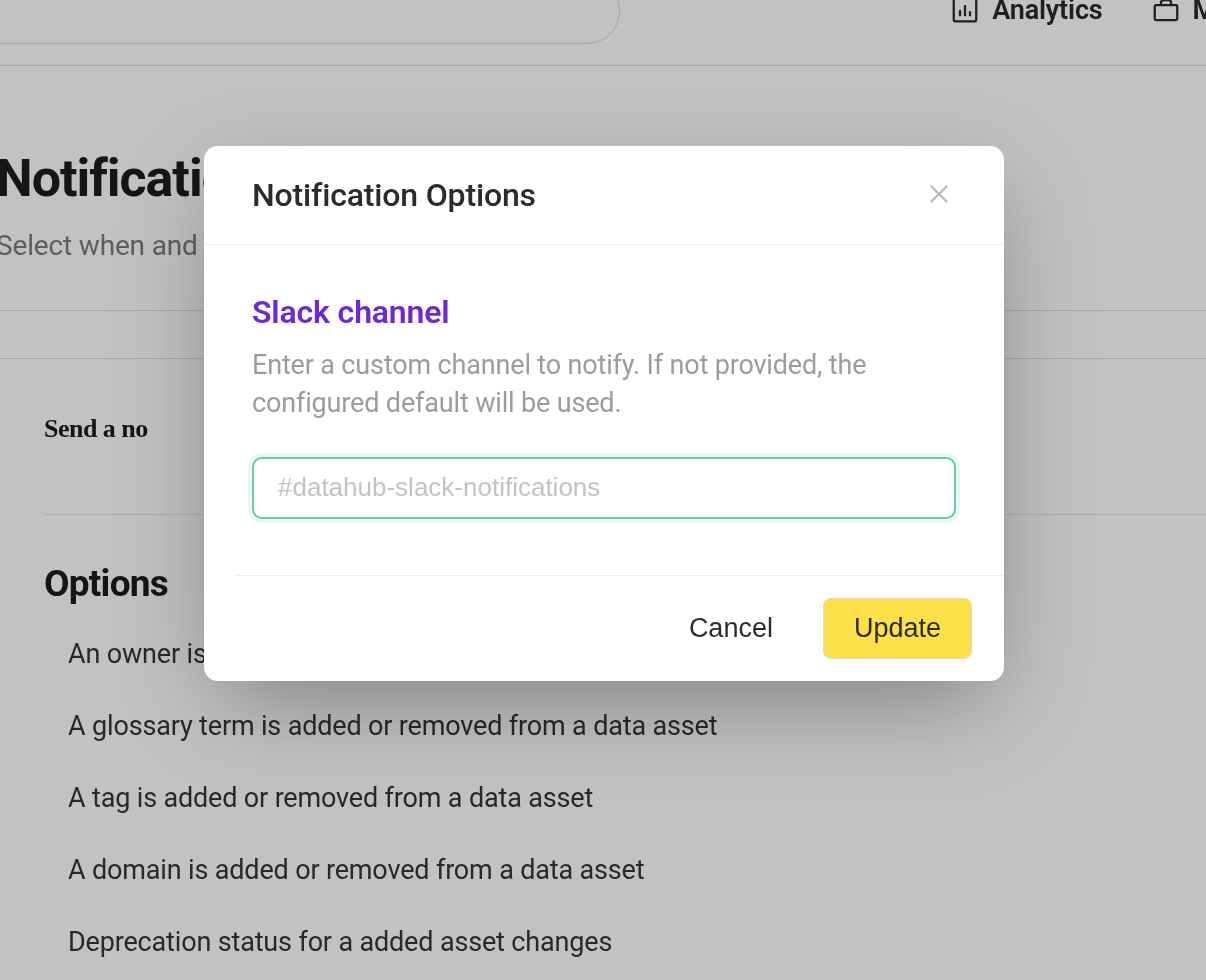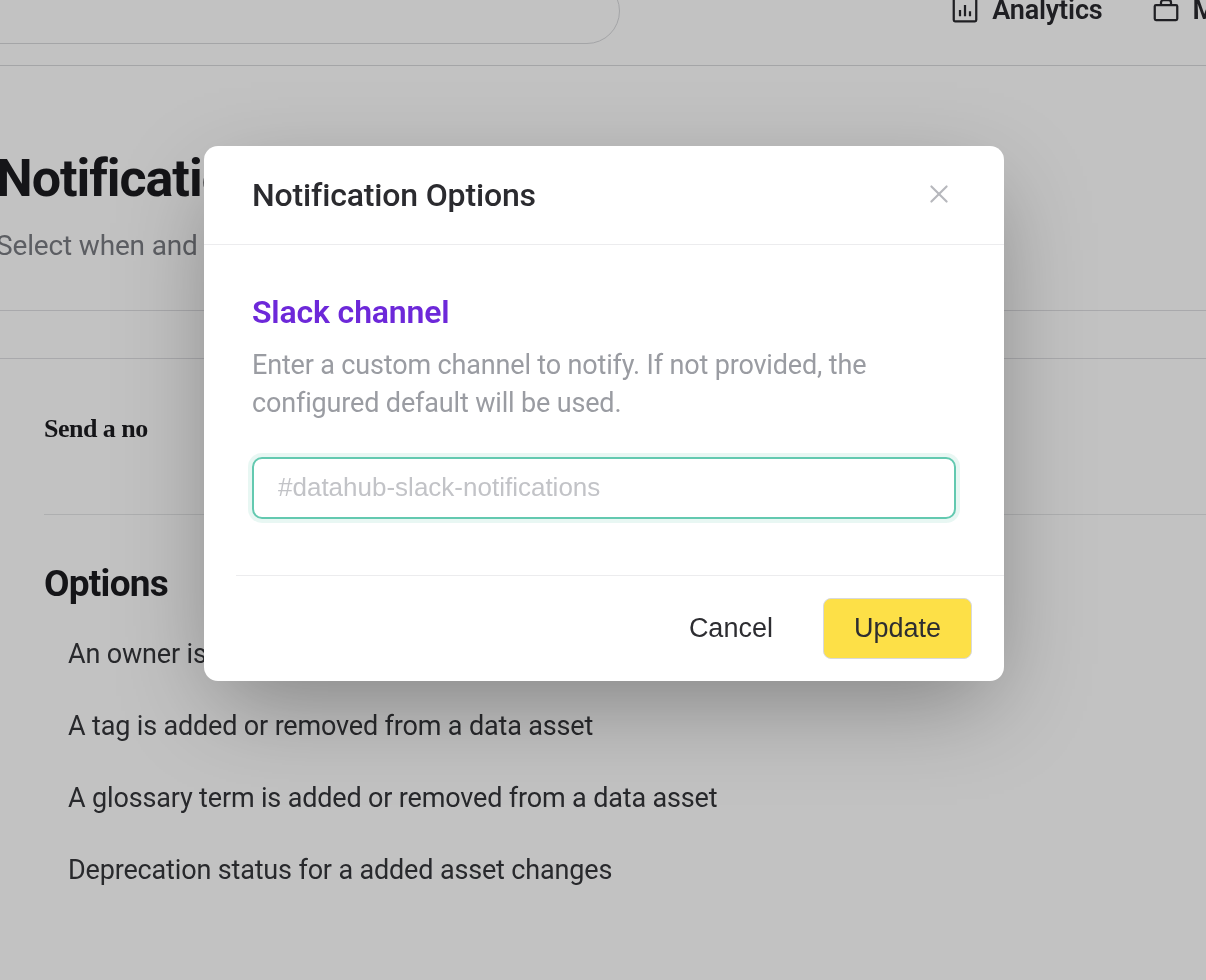--- a/index.html
+++ b/index.html
@@ -176,22 +176,23 @@
 
   <div class="tab-divider-top"></div>
   <div class="tab-divider-bot"></div>
 
   <div class="section1-title">Send a no</div>
   <div class="section1-divider"></div>
 
   <div class="section2-title">Options</div>
   <div class="change-list">
     <div class="change-item">An owner is a</div>
+    <div class="change-item">A glossary term is added or removed from a data asset</div>
     <div class="change-item">A tag is added or removed from a data asset</div>
-    <div class="change-item">A glossary term is added or removed from a data asset</div>
+    <div class="change-item">A domain is added or removed from a data asset</div>
     <div class="change-item">Deprecation status for a added asset changes</div>
 
   </div>
 </div>
 
 <div class="overlay">
   <div class="modal">
     <div class="modal-header">
       <div class="modal-title">Notification Options</div>
       <button class="close-x">

